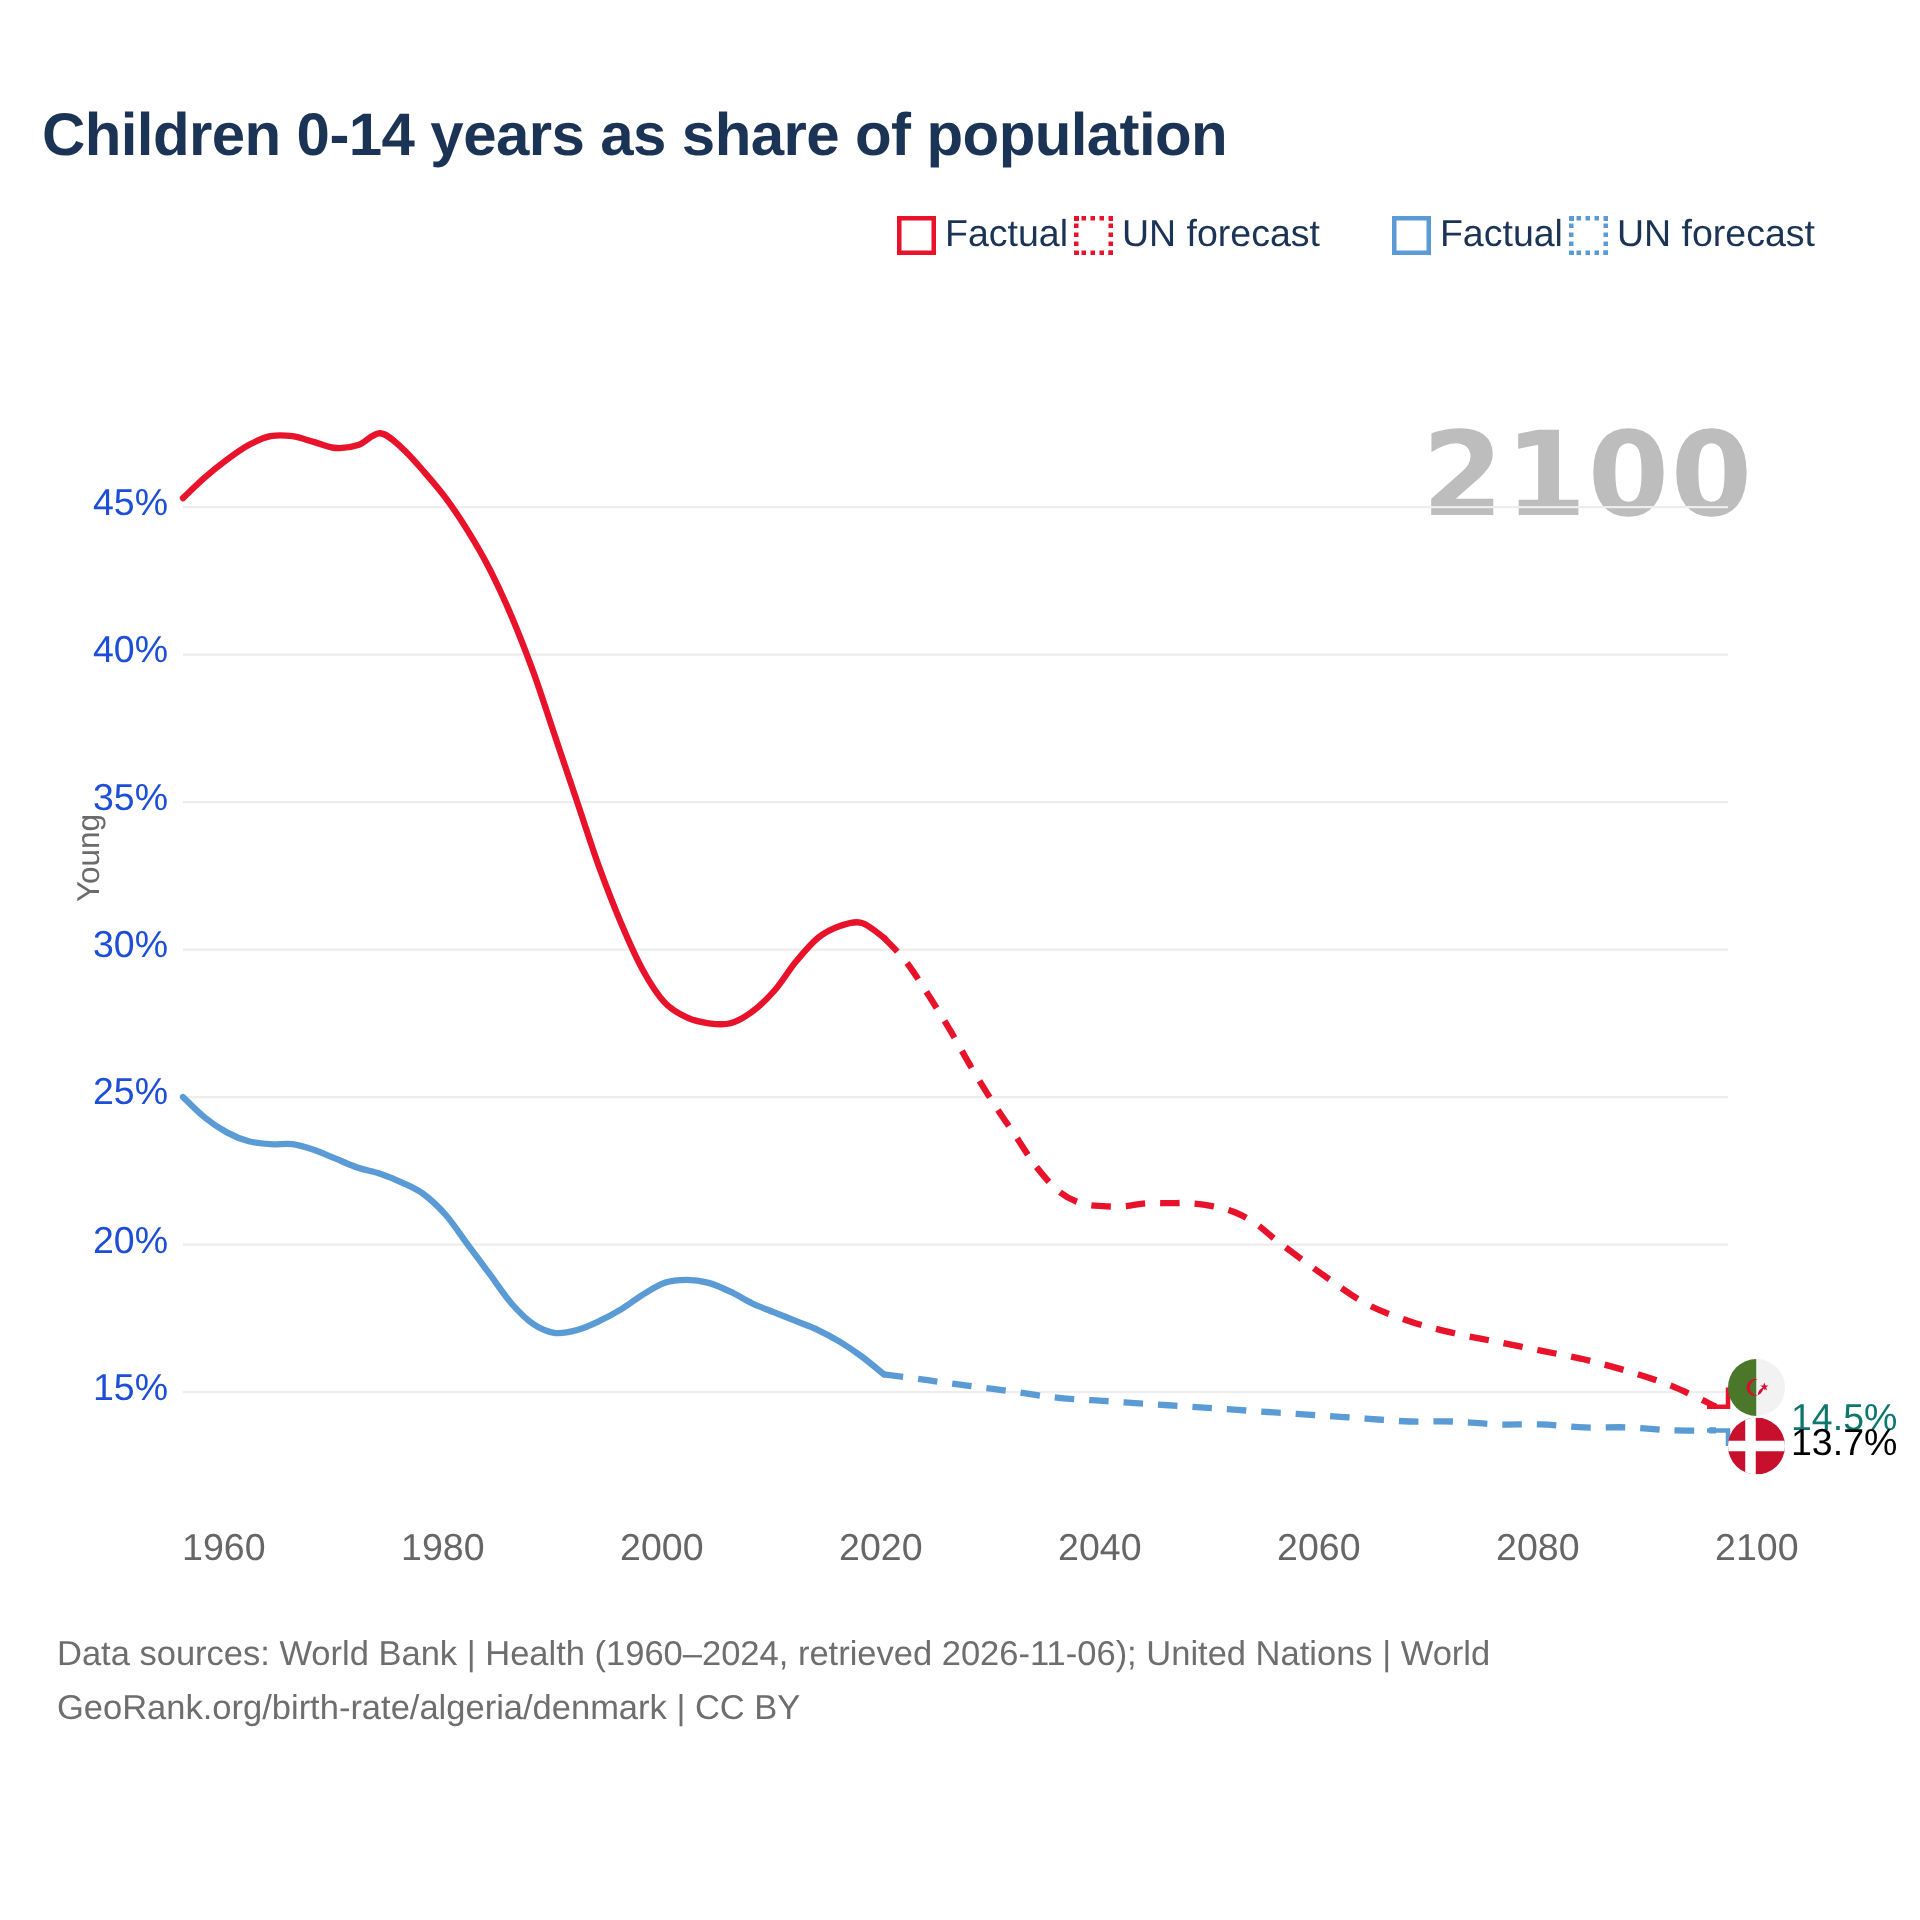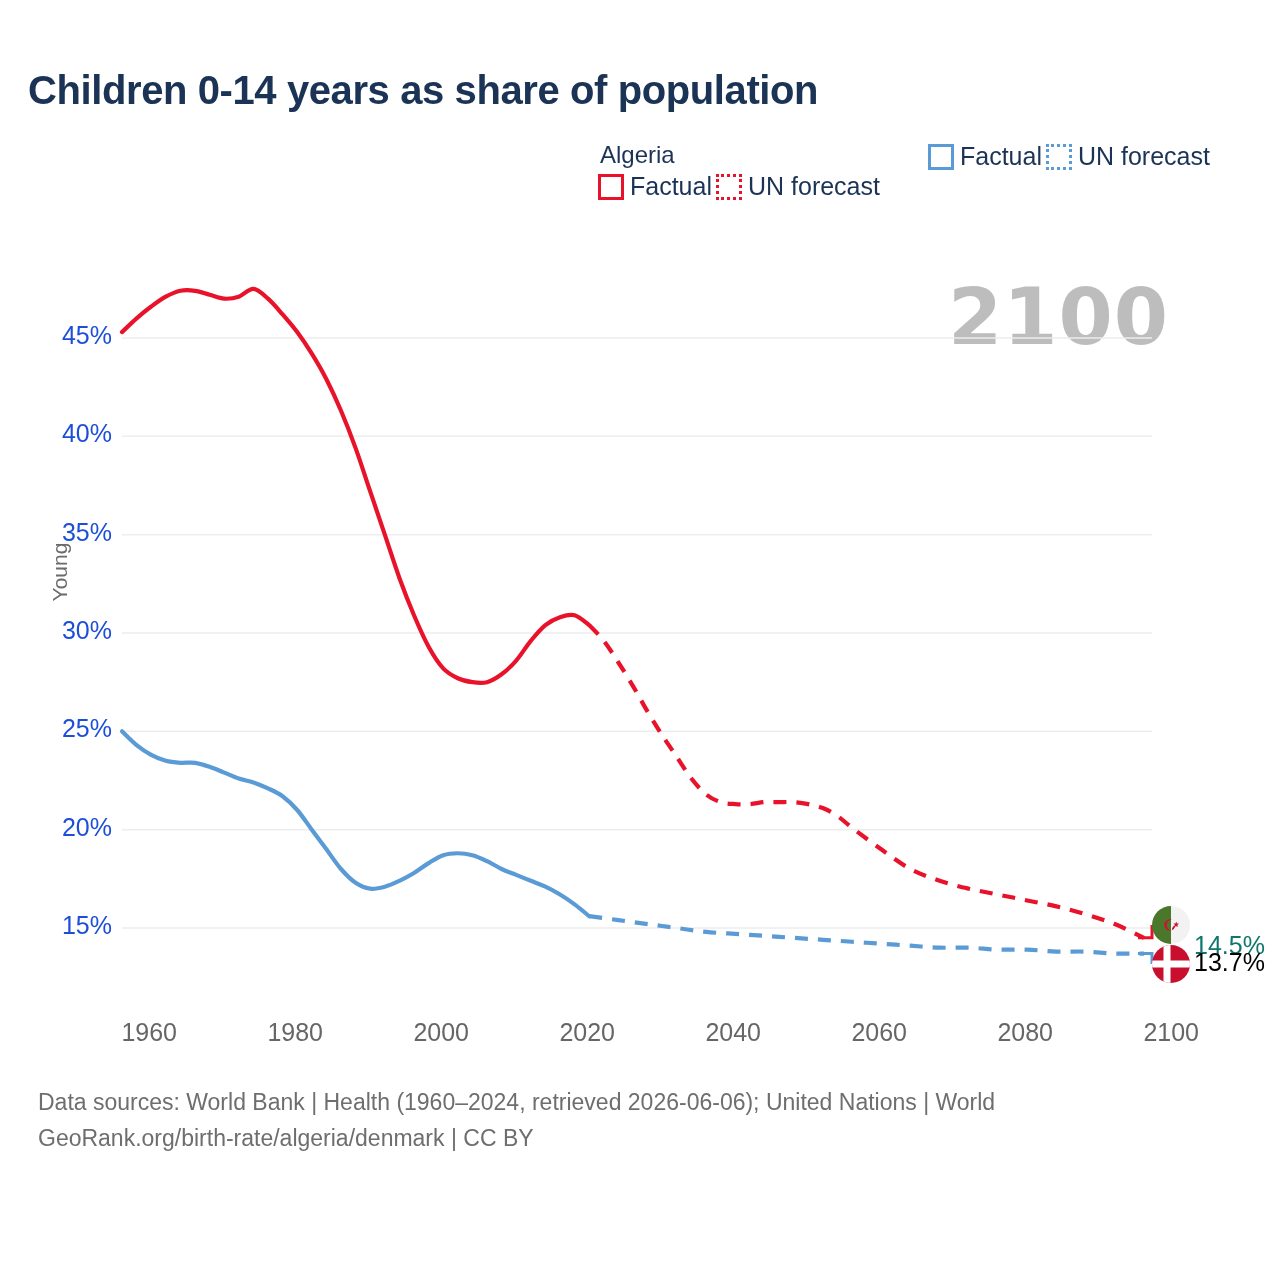--- a/index.html
+++ b/index.html
@@ -126,21 +126,20 @@
 </style>
 </head>
 <body>
 
 <div id="chart-root">
 
   <div class="title">Children 0-14 years as share of population</div>
 
   <div class="legend">
     <div class="legend-group">
-      <div class="legend-country">Algeria</div>
       <div class="legend-items">
         <div class="legend-item">
           <span class="swatch sw-red-solid"></span>
           <span class="legend-label">Factual</span>
         </div>
         <div class="legend-item">
           <span class="swatch sw-red-dot"></span>
           <span class="legend-label">UN forecast</span>
         </div>
       </div>
@@ -194,17 +193,17 @@
       <rect x="0" y="0" width="38" height="38" fill="#c8102e"></rect>
       <rect x="0" y="15.5" width="38" height="7" fill="#ffffff"></rect>
       <rect x="11.5" y="0" width="7" height="38" fill="#ffffff"></rect>
     </svg>
   </div>
 
   <div class="endlabel red" id="end-algeria" style="left: 1194px; top: 909px;">14.5%</div>
   <div class="endlabel blue" id="end-denmark" style="left: 1194px; top: 948px;">13.7%</div>
 
   <div class="footer">
-    <div>Data sources: World Bank | Health (1960–2024, retrieved 2026-06-06); United Nations | World</div>
+    <div>Data sources: World Bank | Health (1960–2024, retrieved 2026-11-06); United Nations | World</div>
     <div>GeoRank.org/birth-rate/algeria/denmark | CC BY</div>
   </div>
 
 </div>
 
 </body></html>

